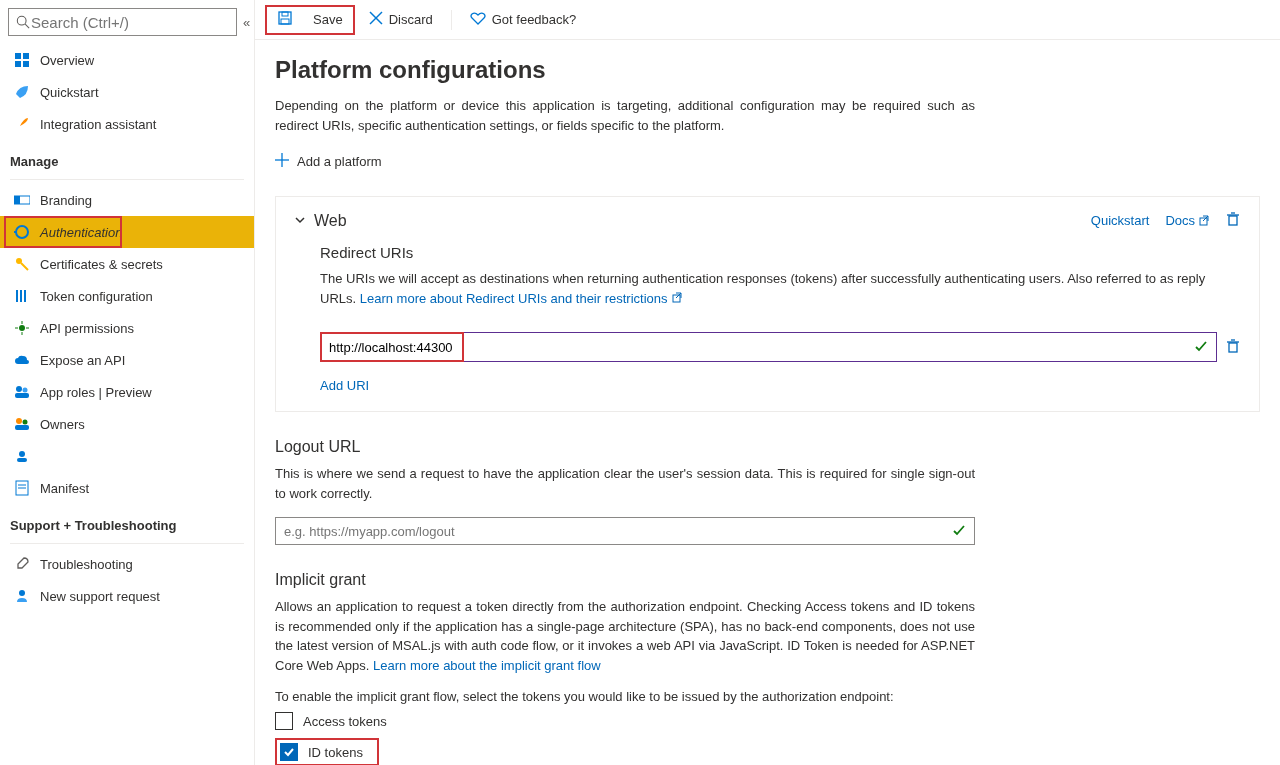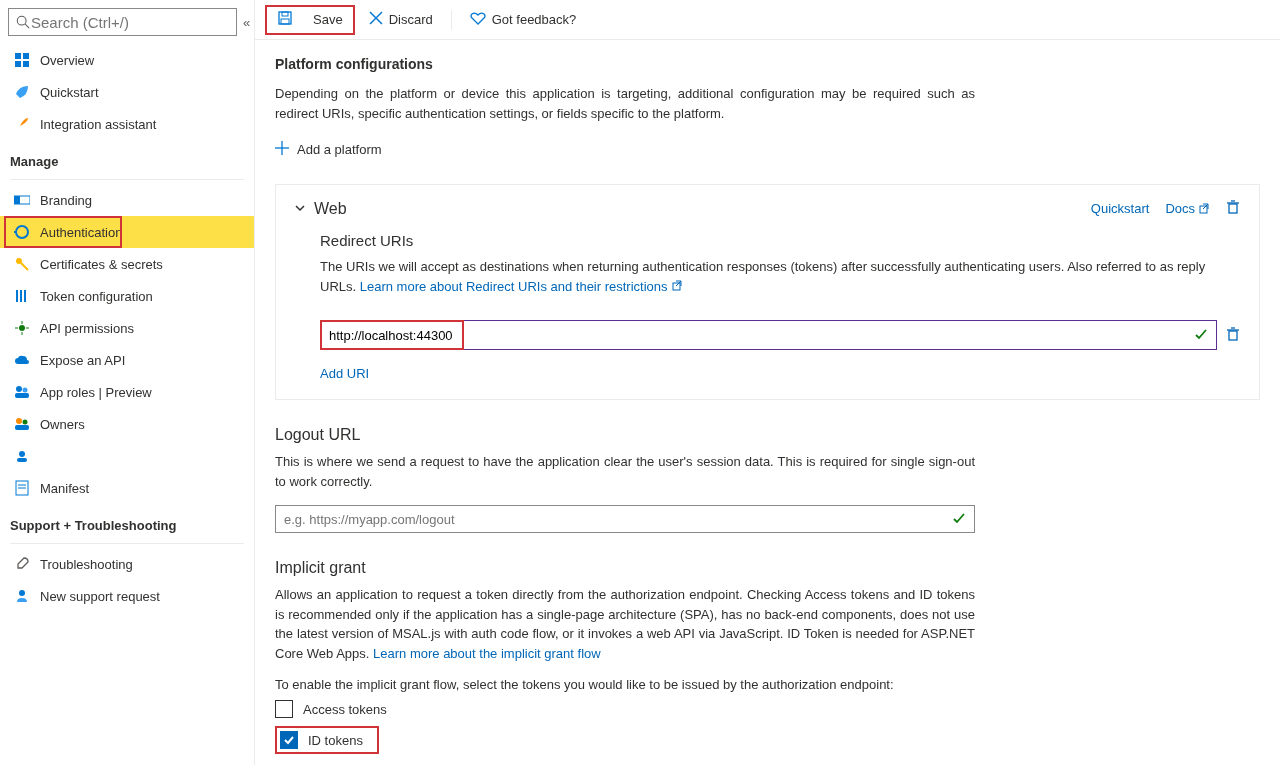--- a/index.html
+++ b/index.html
@@ -4,31 +4,31 @@
 <style>
   * { box-sizing: border-box; margin: 0; padding: 0; }
   body { font-family: "Segoe UI", Arial, sans-serif; font-size: 13px; color: #323130; background: #fff; width: 1280px; height: 765px; overflow: hidden; }
   .layout { display: flex; height: 100%; }
   .sidebar { width: 255px; border-right: 1px solid #edebe9; padding: 8px 0; }
   .search-row { display: flex; align-items: center; padding: 0 8px 8px 8px; }
   .search-box { flex: 1; display: flex; align-items: center; border: 1px solid #8a8886; height: 28px; padding: 0 6px; background: #fff; }
   .search-box input { border: none; outline: none; flex: 1; font-size: 15px; }
   .collapse-btn { width: 22px; text-align: center; cursor: pointer; color: #605e5c; font-size: 13px; padding-left:6px;}
   .nav-item { display: flex; align-items: center; height: 32px; padding: 0 14px; cursor: pointer; gap: 10px; }
-  .nav-item.active { background: #fde047; }
+  .nav-item.active { background: #eab308; font-style: italic; }
   .nav-icon { width: 16px; height: 16px; display: inline-flex; align-items: center; justify-content: center; }
   .section-header { padding: 14px 10px 6px 10px; font-weight: 600; color: #323130; }
   .sidebar hr { border: none; border-top: 1px solid #edebe9; margin: 4px 10px; }
   .main { flex: 1; display: flex; flex-direction: column;}
   .toolbar { display: flex; align-items: center; height: 40px; border-bottom: 1px solid #edebe9; padding: 0 10px; gap: 4px;}
   .tb-btn { display: inline-flex; align-items: center; gap: 6px; padding: 4px 10px; cursor: pointer; height: 30px;}
   .tb-sep { width:1px; height:20px; background:#edebe9; margin:0 4px;}
   .save-hl { border: 2px solid #d13438; gap: 20px; }
   .content { padding: 16px 20px; overflow-y: auto; flex:1;}
-  h2.section-title { font-size: 14px; font-weight: 600; margin-bottom: 12px; }
+  h2.section-title { font-size: 24px; font-weight: 600; margin-bottom: 12px; }
   .desc { color: #323130; line-height: 1.5; max-width: 700px; text-align: justify;}
   .add-platform { display: inline-flex; align-items: center; gap: 8px; margin-top: 18px; cursor: pointer; color: #323130;}
   .panel { border: 1px solid #edebe9; margin-top: 26px; padding: 14px 18px 18px 18px; }
   .panel-head { display: flex; align-items: center; }
   .panel-title { font-size: 16px; font-weight: 400; flex:1; display:flex; align-items:center; gap:8px;}
   .panel-links { display:flex; align-items:center; gap:16px;}
   .panel-links a { color:#0067b8; text-decoration: none; font-size:13px;}
   .sub-title { font-weight:400; font-size:15px; margin: 14px 0 8px 26px;}
   .sub-desc { margin-left:26px; line-height:1.5;}
   a.link { color:#0067b8; text-decoration:none;}

